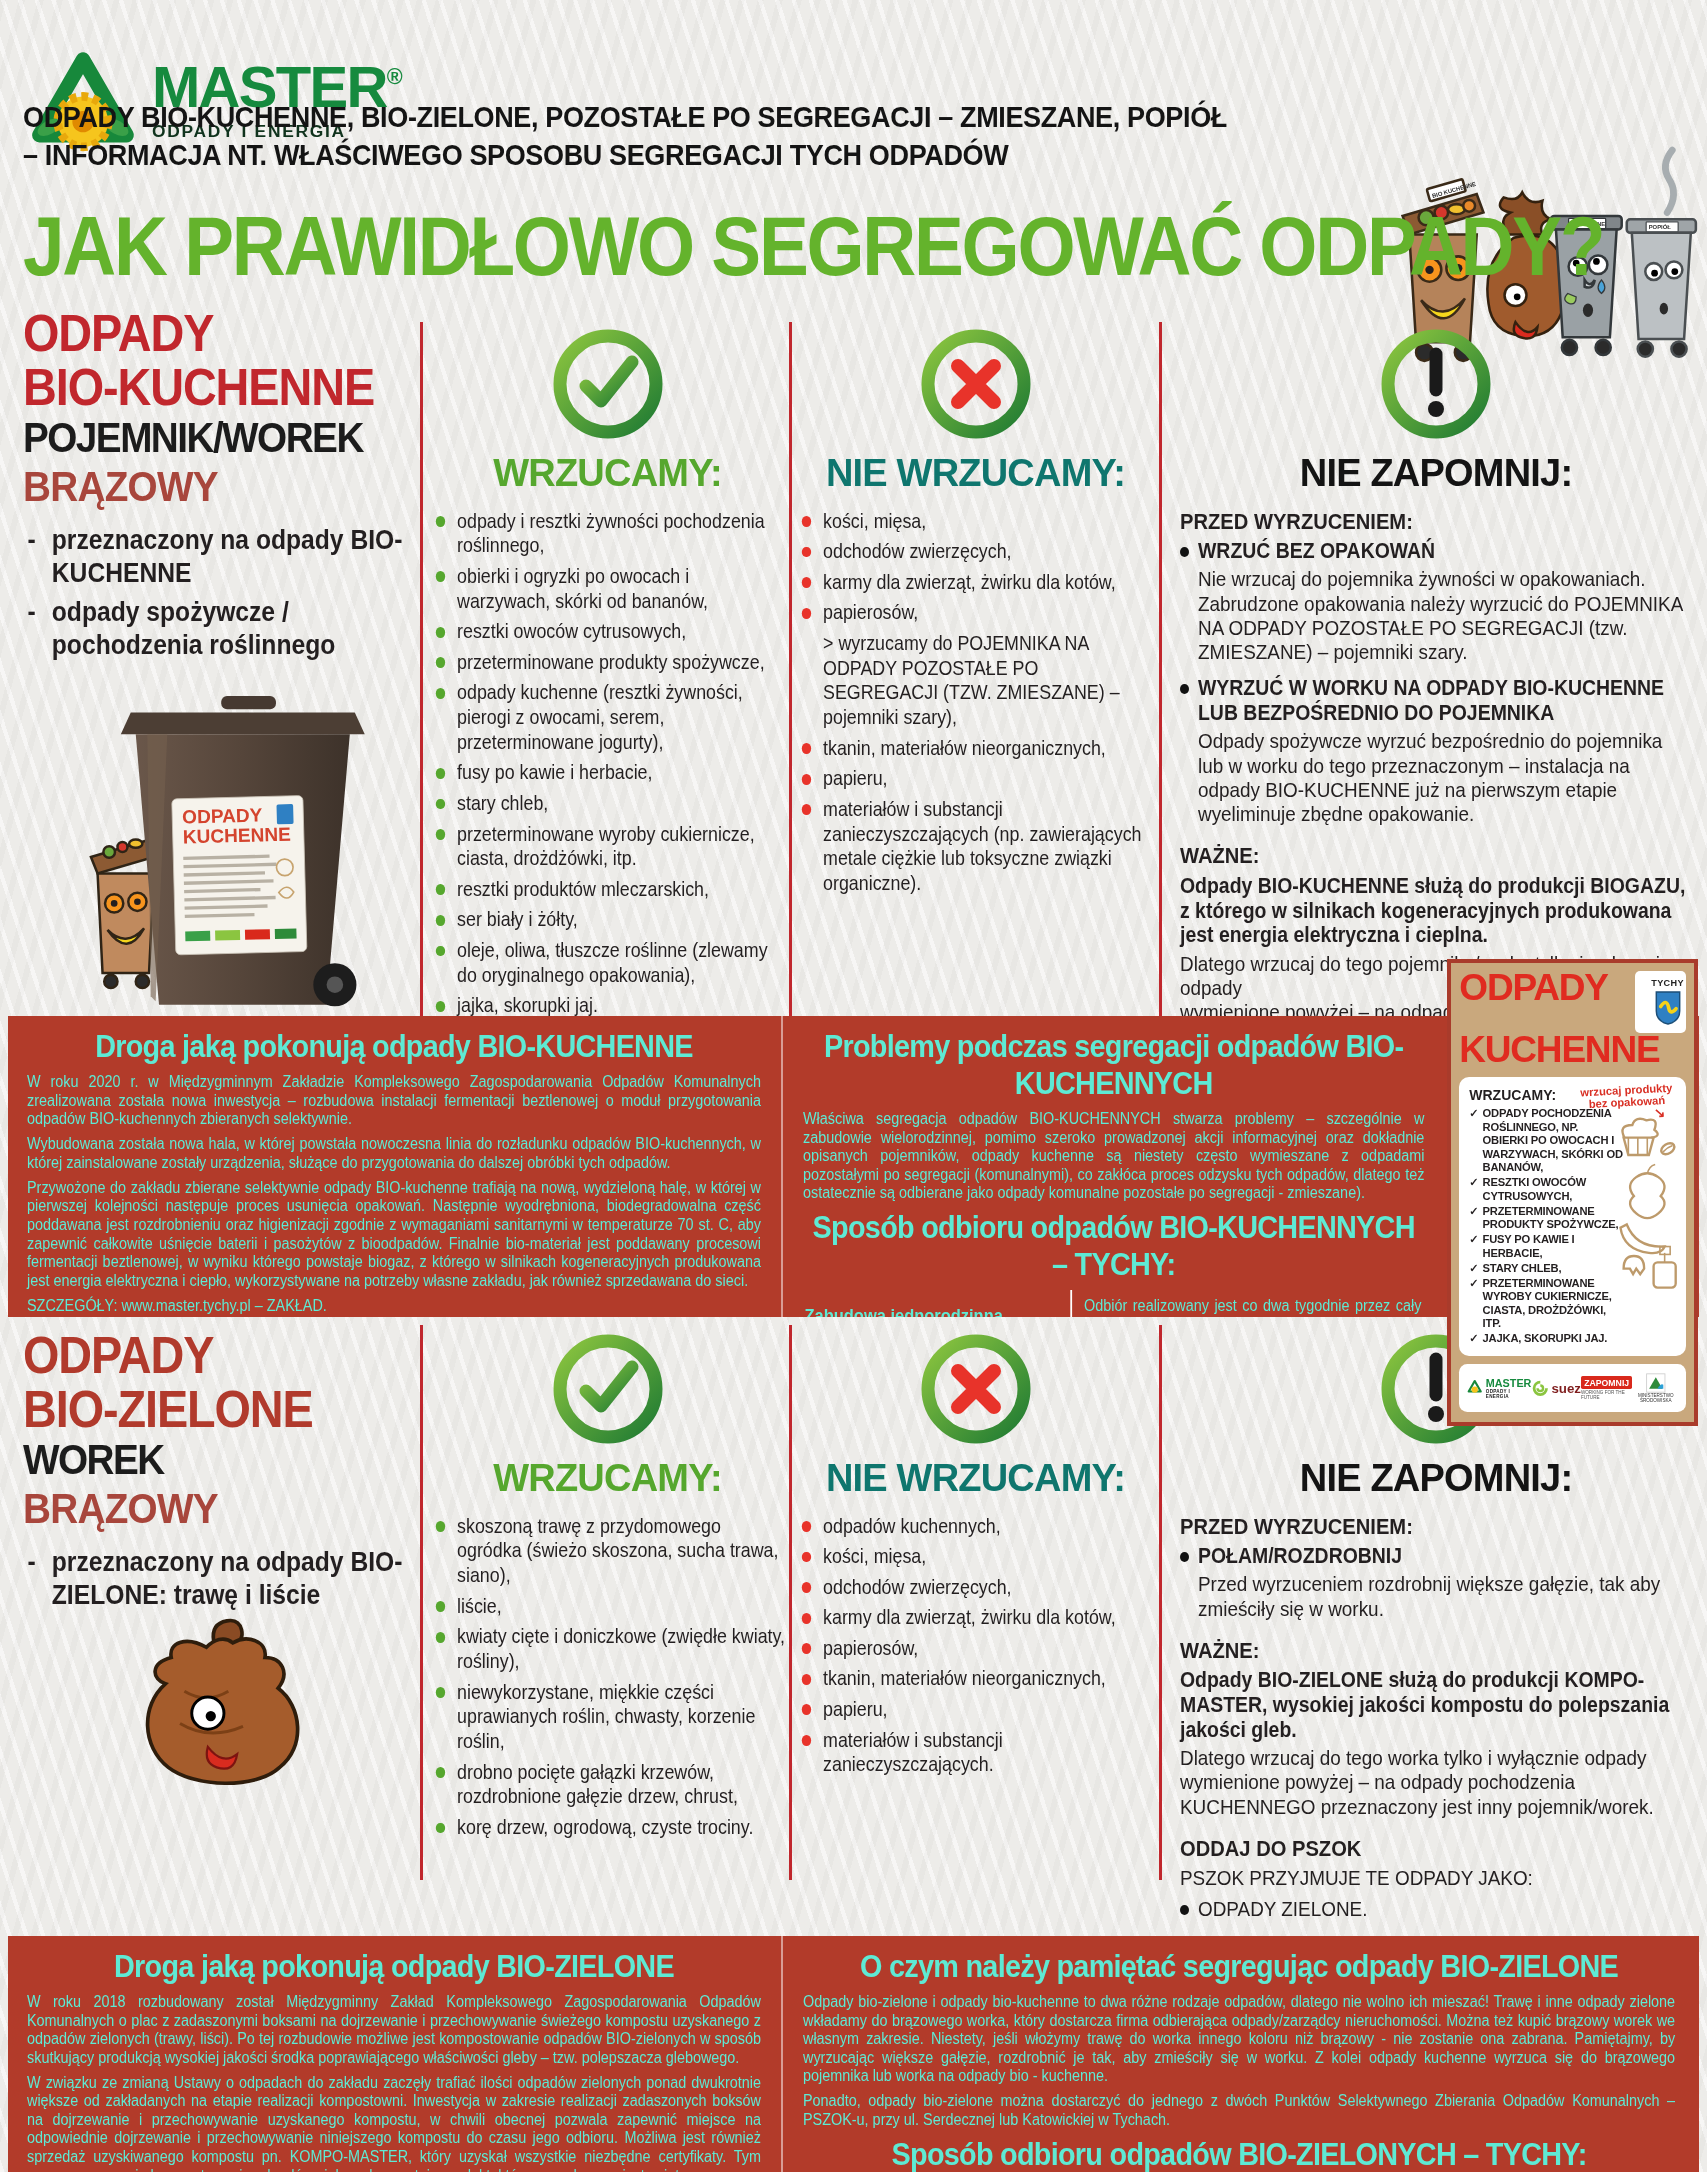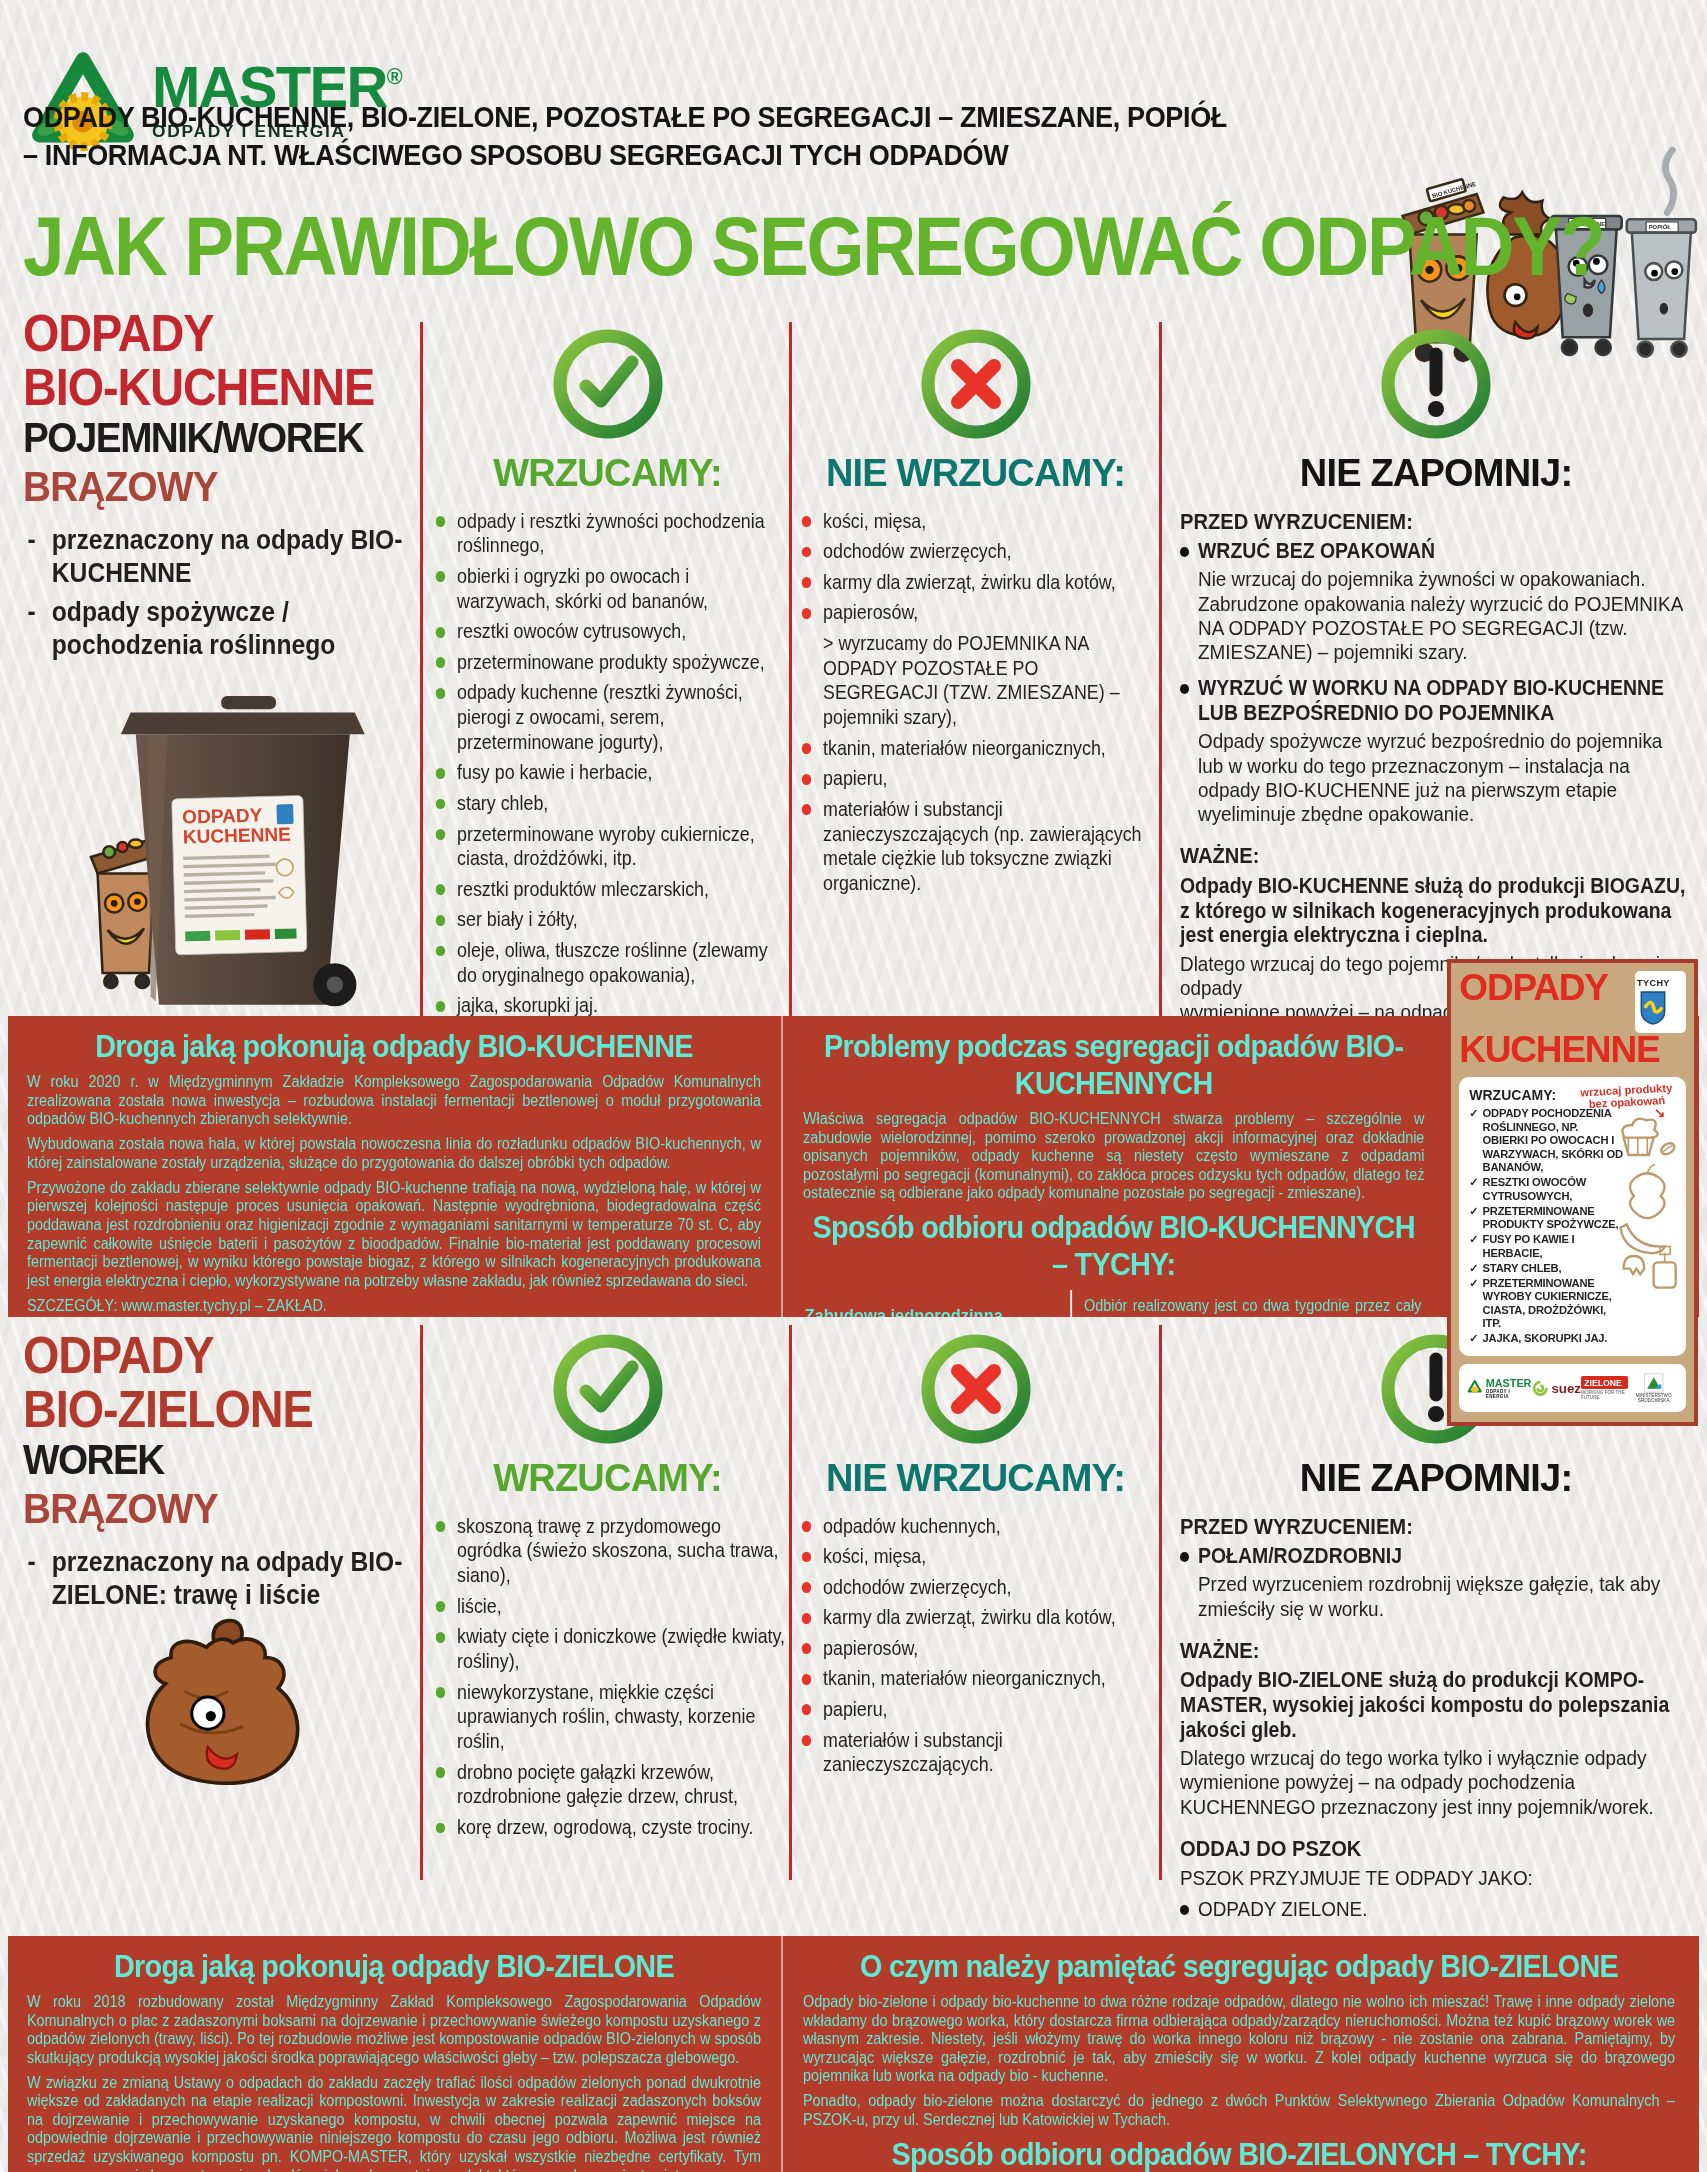--- a/index.html
+++ b/index.html
@@ -66,21 +66,21 @@
   .band .sub{font-size:32px;font-weight:700;text-align:center;margin:6.6px 0 6.6px;letter-spacing:-0.8px}
   .btable{margin-top:3.3px}
   .trow{display:grid;grid-template-columns:299px 1fr}
   .tl{font-size:18.3px;font-weight:700;padding:8.3px 11.6px 8.3px 1.7px;border-right:2.5px solid #fff;display:flex;align-items:center;line-height:1.1}
   .tt{font-size:16px;line-height:1.18;padding:7.5px 3.3px 7.5px 13.3px;text-align:justify}
 
   
   .card{position:absolute;left:1447px;top:959px;width:251px;background:#c9a87d;border:4.2px solid #a93b2b;
         box-sizing:border-box;padding:8.3px 8.3px 10px;z-index:6}
   .card-title{font-size:37px;line-height:.92;font-weight:800;color:#e02b20;letter-spacing:-1.2px}
-  .crest{float:right;width:47px;text-align:left;background:#fff;border-radius:5px;padding:2.5px 1.7px 3.3px;margin-left:5px}
+  .crest{float:right;width:47px;text-align:right;background:#fff;border-radius:5px;padding:2.5px 1.7px 3.3px;margin-left:5px}
   .crest-t{font-size:9.1px;font-weight:700;color:#222;letter-spacing:0.4px}
   .cbox{background:#fff;border-radius:10px;margin-top:10px;padding:8.3px 10px;position:relative;min-height:219px;clear:both}
   .cnote{position:absolute;top:6.6px;right:5px;width:108px;color:#d93025;font-weight:700;font-size:11.2px;text-align:center;transform:rotate(-3deg);line-height:1.08}
   .cnote::after{content:"↘";display:block;font-size:13.3px;transform:translateX(32px)}
   .ch{font-size:14px;font-weight:800;margin:1.7px 0 4.2px}
   .clist{list-style:none;margin:0;padding:0;font-size:11.2px;font-weight:600;line-height:1.2;width:155px;letter-spacing:-0.2px}
   .clist li{padding-left:13.3px;position:relative;margin-bottom:1.7px}
   .clist li::before{content:"✓";position:absolute;left:0;top:0;font-weight:700}
   .doodles{position:absolute;right:3.3px;top:30px}
   .clogos{background:#fff;border-radius:8.3px;margin-top:8.3px;height:48px;display:flex;align-items:center;justify-content:space-between;padding:0 6.6px}
@@ -409,21 +409,21 @@
         </span>
       </div>
       <div class="lm">
         <svg width="16.6" height="16.6" viewBox="0 0 24 24">
           <path d="M12 3 a9 9 0 1 0 9 9" stroke="#8bc540" stroke-width="4" fill="none"></path>
           <path d="M12 8 a4 4 0 1 1 -4 4" stroke="#8bc540" stroke-width="3.5" fill="none"></path>
         </svg>
         <span class="suez-t">suez</span>
       </div>
       <div>
-        <span class="rem">ZIELONE</span>
+        <span class="rem">ZAPOMNIJ</span>
         <span class="rem-sub">WORKING FOR THE FUTURE</span>
       </div>
       <div>
         <svg width="21.6" height="20" viewBox="0 0 24 24" style="display:block;margin:0 auto">
           <rect x="1" y="1" width="22" height="22" fill="#fff" stroke="#ccc"></rect>
           <path d="M4 19 L12 5 L20 19 Z" fill="#2e8b3a"></path>
           <path d="M14 19 q4 -7 7 -5 l0 5 Z" fill="#2aa0d8"></path>
         </svg>
         <span class="min-sub">MINISTERSTWO ŚRODOWISKA</span>
       </div>

